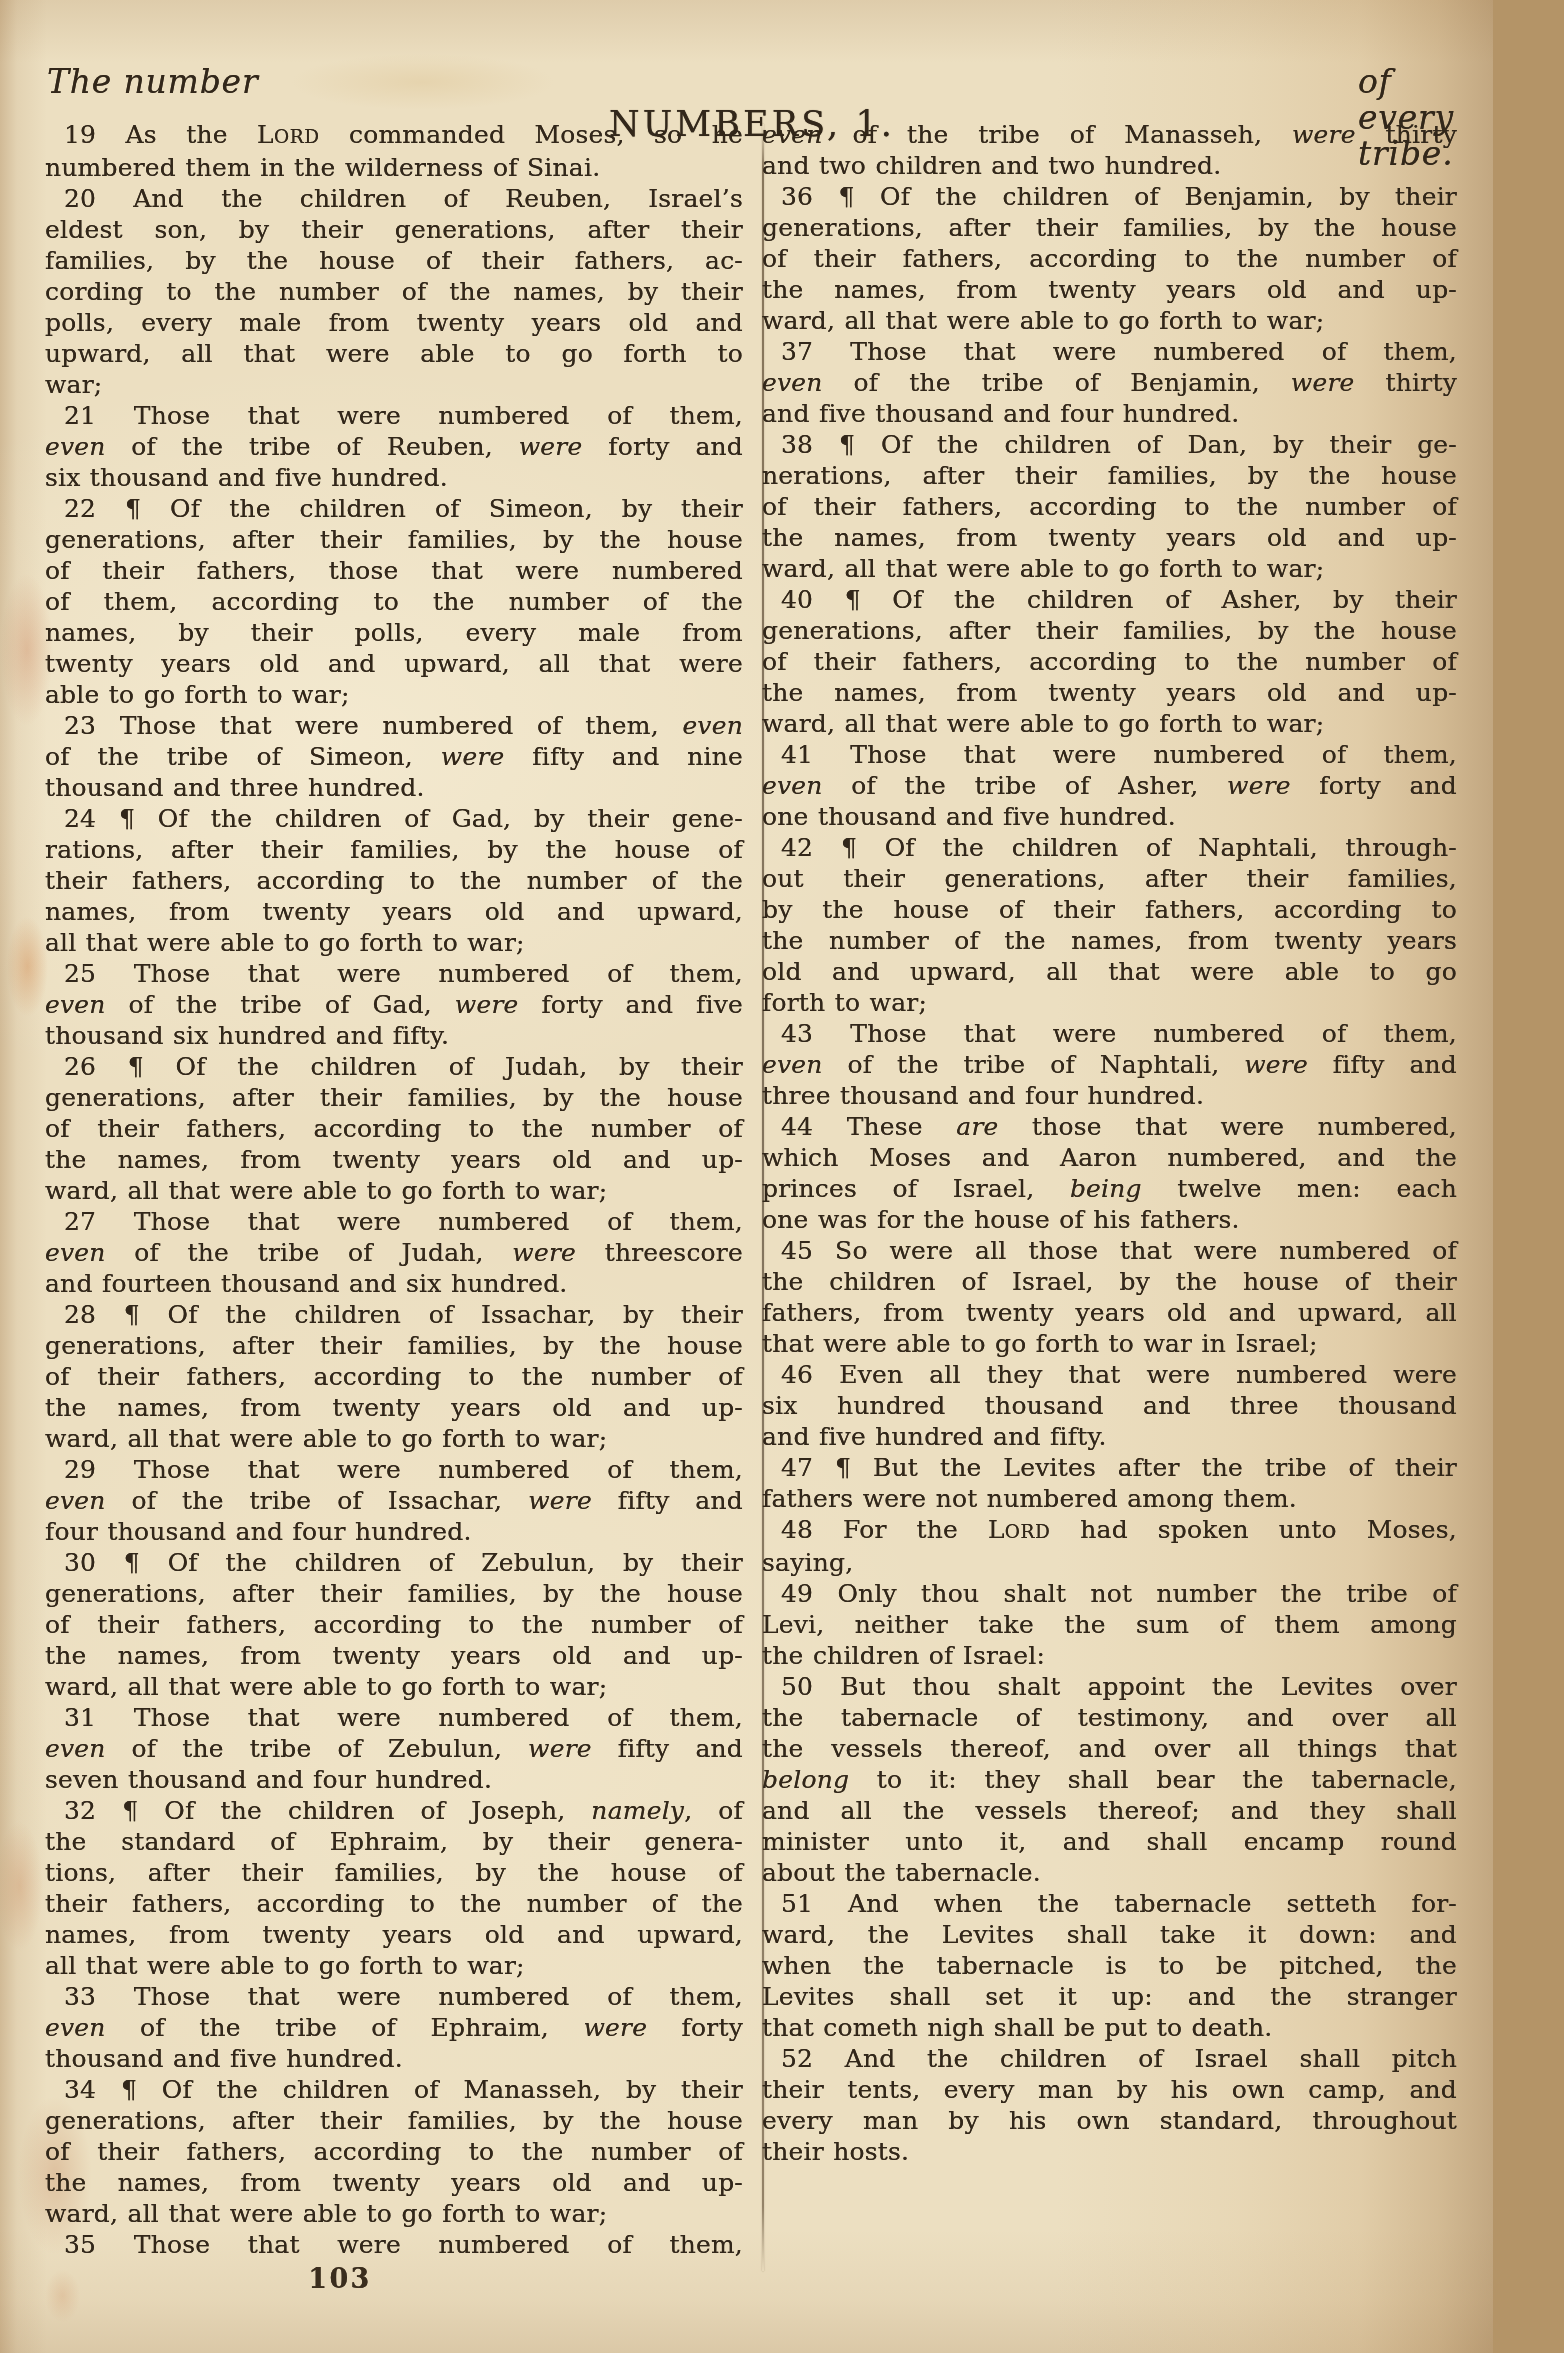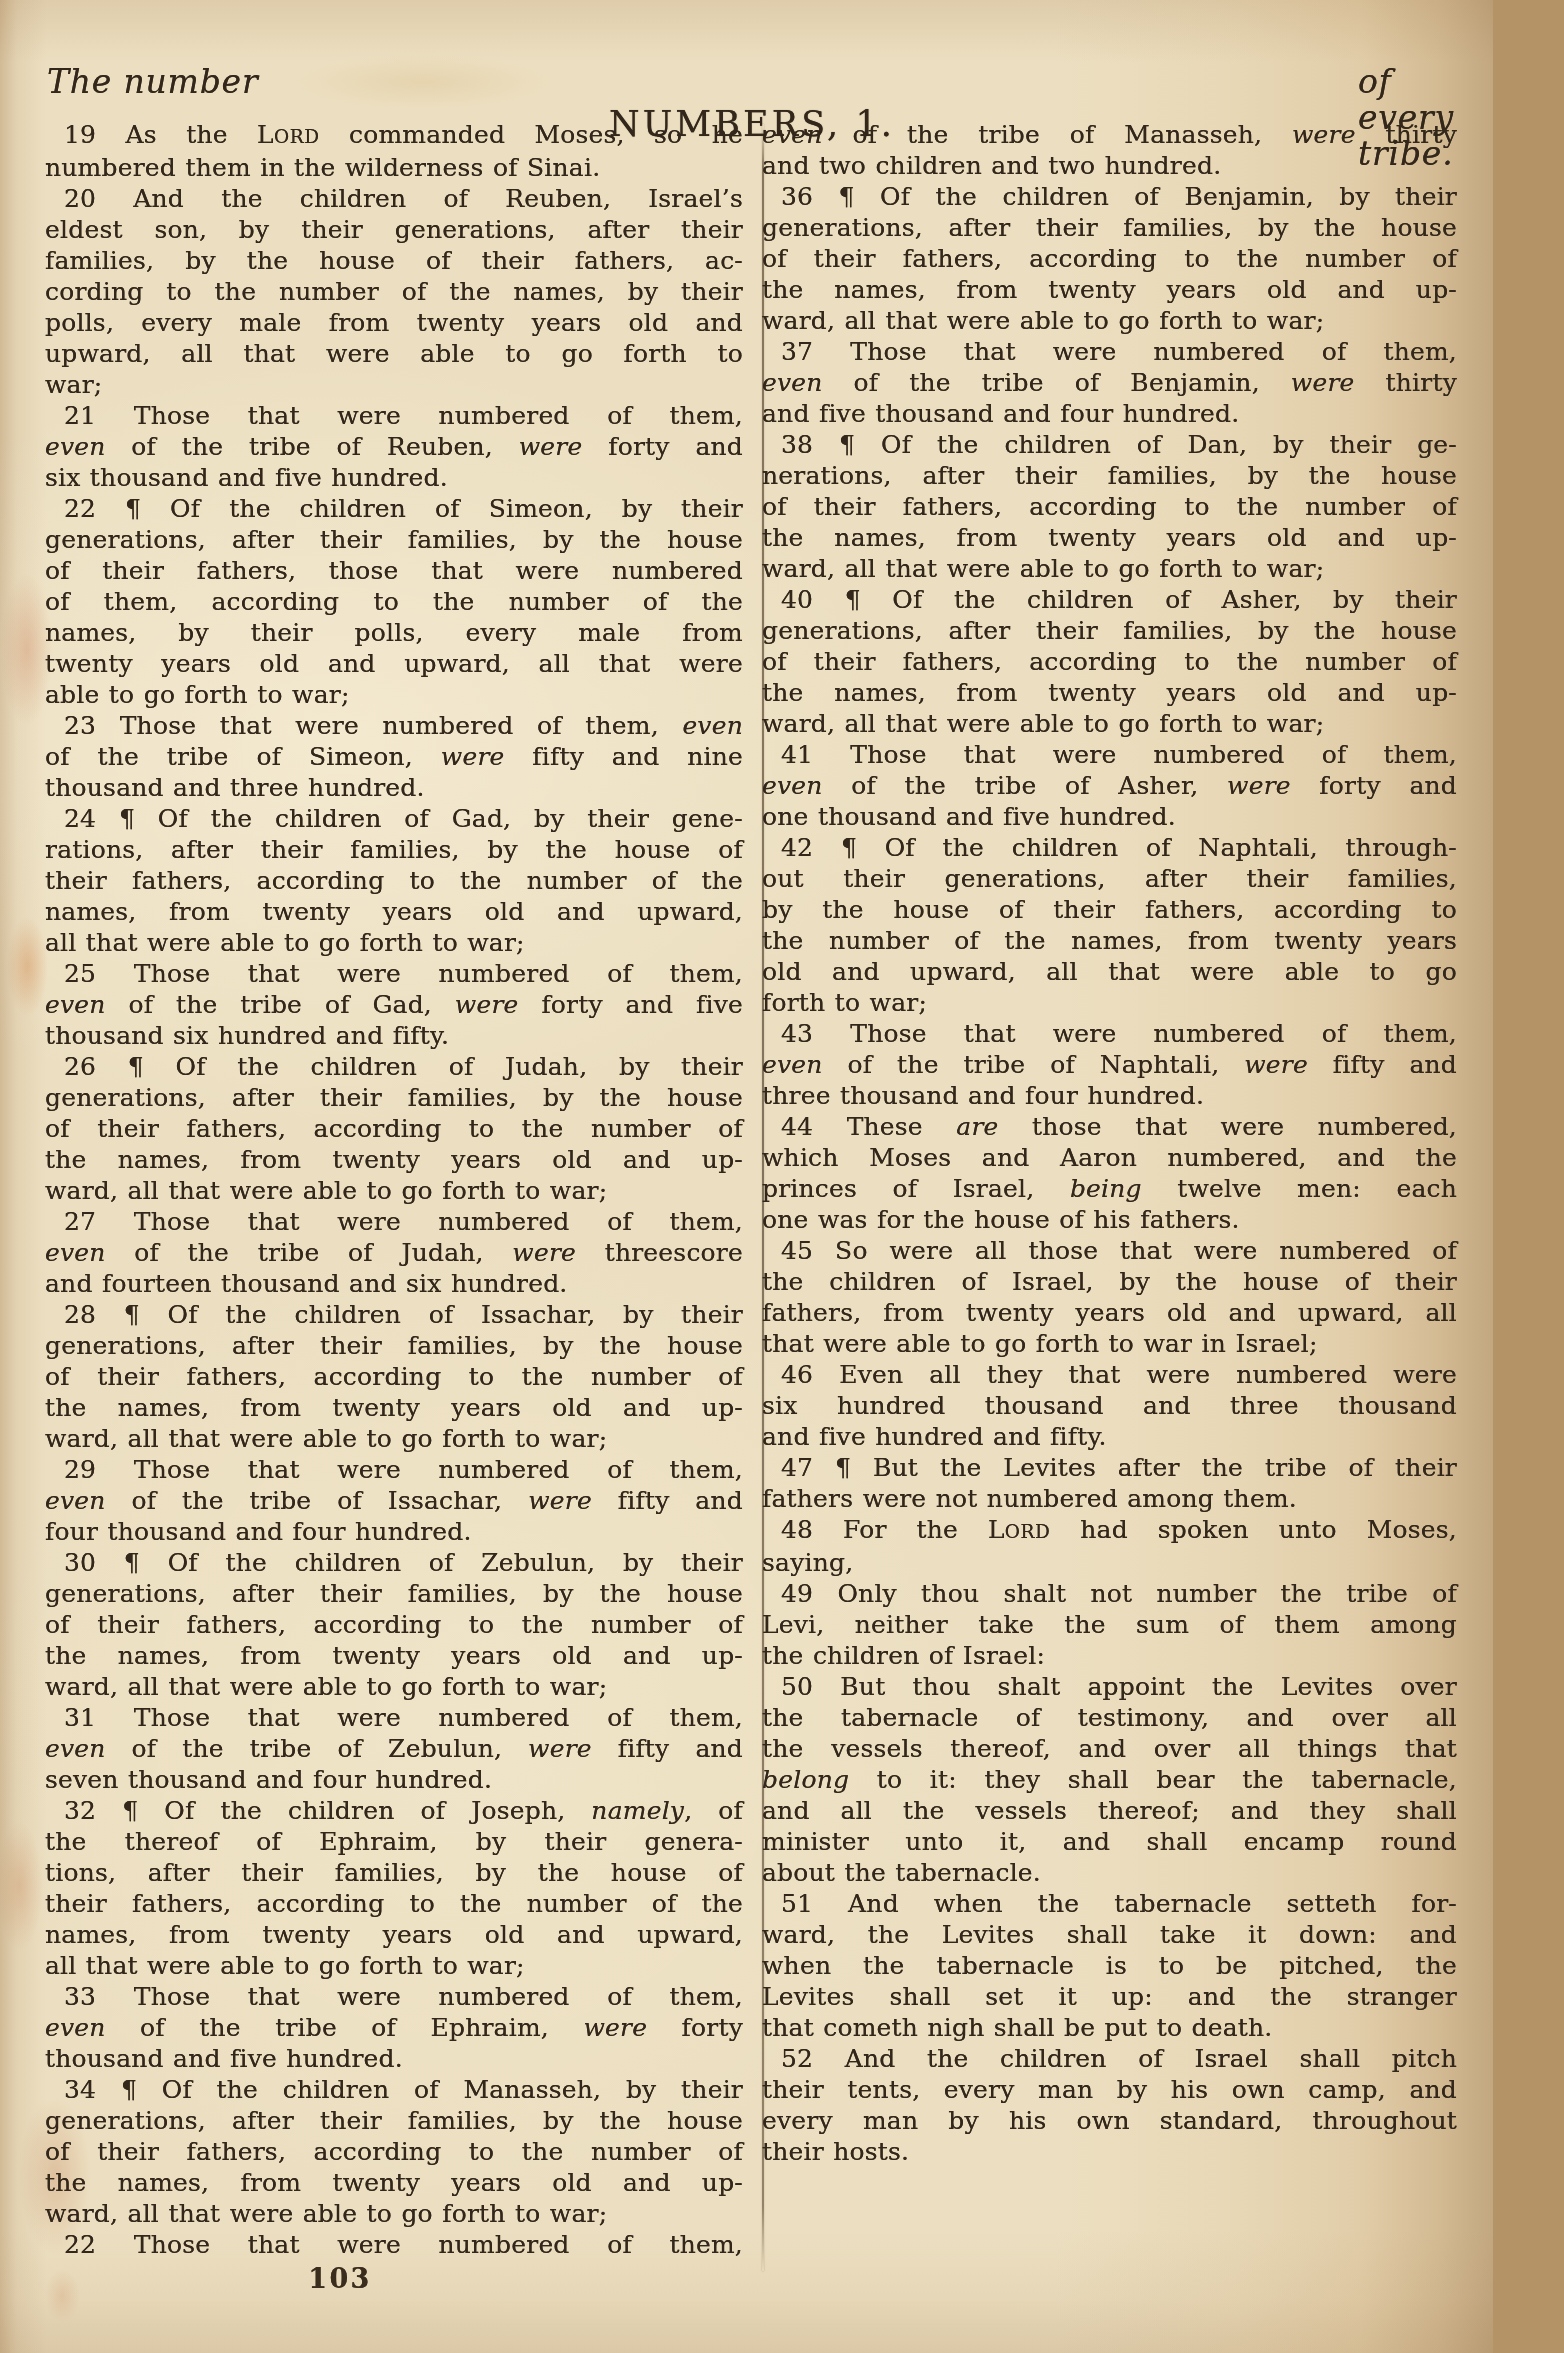--- a/index.html
+++ b/index.html
@@ -155,40 +155,40 @@
         <div class="line j">the names, from twenty years old and up-</div>
         <div class="line">ward, all that were able to go forth to war;</div>
       </div>
       <div>
         <div class="line j first">31 Those that were numbered of them,</div>
         <div class="line j"><i>even</i> of the tribe of Zebulun, <i>were</i> fifty and</div>
         <div class="line">seven thousand and four hundred.</div>
       </div>
       <div>
         <div class="line j first">32 ¶ Of the children of Joseph, <i>namely</i>, of</div>
-        <div class="line j">the thereof of Ephraim, by their genera-</div>
+        <div class="line j">the standard of Ephraim, by their genera-</div>
         <div class="line j">tions, after their families, by the house of</div>
         <div class="line j">their fathers, according to the number of the</div>
         <div class="line j">names, from twenty years old and upward,</div>
         <div class="line">all that were able to go forth to war;</div>
       </div>
       <div>
         <div class="line j first">33 Those that were numbered of them,</div>
         <div class="line j"><i>even</i> of the tribe of Ephraim, <i>were</i> forty</div>
         <div class="line">thousand and five hundred.</div>
       </div>
       <div>
         <div class="line j first">34 ¶ Of the children of Manasseh, by their</div>
         <div class="line j">generations, after their families, by the house</div>
         <div class="line j">of their fathers, according to the number of</div>
         <div class="line j">the names, from twenty years old and up-</div>
         <div class="line">ward, all that were able to go forth to war;</div>
       </div>
       <div>
-        <div class="line j first">22 Those that were numbered of them,</div>
+        <div class="line j first">35 Those that were numbered of them,</div>
       </div>
     </div>
   <div class="col col-right">
       <div>
         <div class="line j"><i>even</i> of the tribe of Manasseh, <i>were</i> thirty</div>
         <div class="line">and two children and two hundred.</div>
       </div>
       <div>
         <div class="line j first">36 ¶ Of the children of Benjamin, by their</div>
         <div class="line j">generations, after their families, by the house</div>

